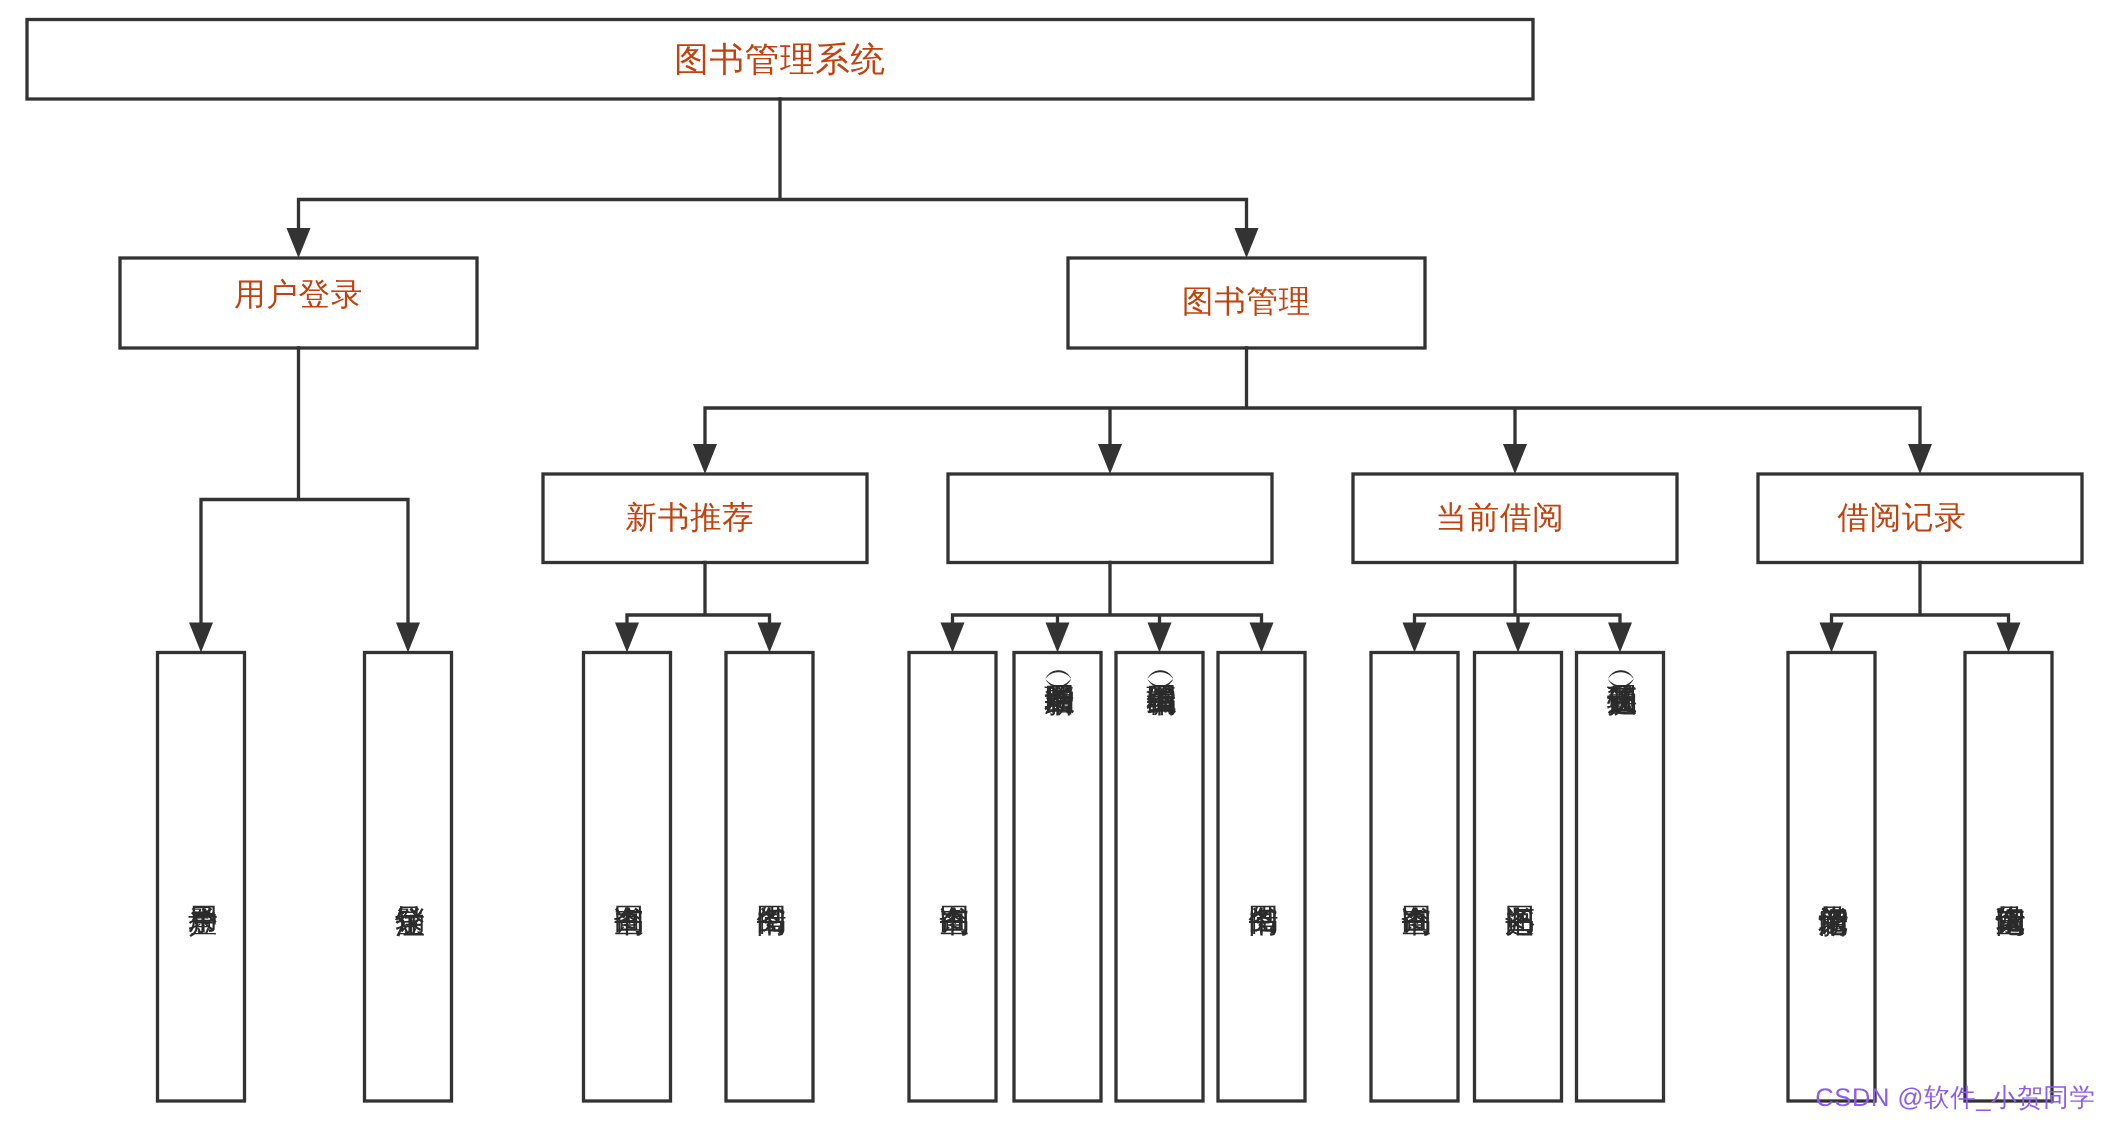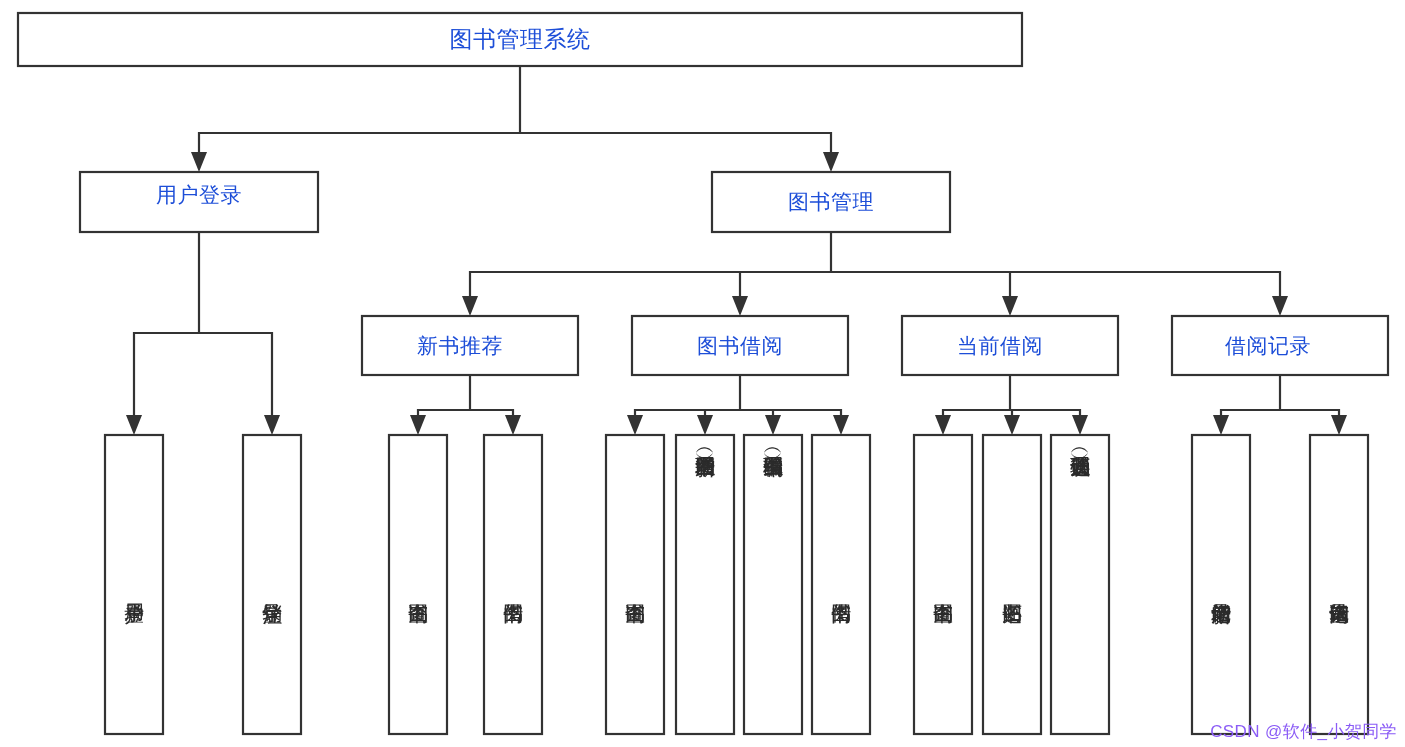--- a/index.html
+++ b/index.html
@@ -39,21 +39,21 @@
   }
   .arrow-head {
     fill: #333333;
     stroke: none;
   }
   .node-label-h {
     position: absolute;
     display: flex;
     align-items: center;
     justify-content: center;
-    color: #1d4ed8;
+    color: #c2410c;
     font-size: 21px;
     line-height: 1.1;
     letter-spacing: 0.5px;
     white-space: nowrap;
     pointer-events: none;
   }
   .node-label-v {
     position: absolute;
     display: flex;
     align-items: center;
@@ -142,25 +142,24 @@
     <polygon class="arrow-head" points="1004,415 1020,415 1012,435"></polygon>
     <polygon class="arrow-head" points="1072,415 1088,415 1080,435"></polygon>
 
     <path class="edge-line" d="M1280 375 L1280 410 M1221 410 L1339 410 M1221 410 L1221 418 M1339 410 L1339 418"></path>
     <polygon class="arrow-head" points="1213,415 1229,415 1221,435"></polygon>
     <polygon class="arrow-head" points="1331,415 1347,415 1339,435"></polygon>
   </svg>
 
   <div class="node-label-h" style="left:18px; top:13px; width:1004px; height:53px; font-size:23px;">图书管理系统</div>
 
-  <div class="node-label-h" style="left:80px; top:172px; width:238px; height:50px;font-family:Liberation Mono, monospace;">用户登录</div>
+  <div class="node-label-h" style="left:80px; top:172px; width:238px; height:50px;">用户登录</div>
   <div class="node-label-h" style="left:712px; top:172px; width:238px; height:60px;text-align:center;">图书管理</div>
 
   <div class="node-label-h" style="left:352px; top:316px; width:216px; height:59px;">新书推荐</div>
-  <div class="node-label-h" style="left:632px; top:316px; width:216px; height:59px;">图书借阅</div>
   <div class="node-label-h" style="left:902px; top:316px; width:196px; height:59px;">当前借阅</div>
   <div class="node-label-h" style="left:1172px; top:316px; width:192px; height:59px;border-radius:27px;">借阅记录</div>
 
   <div class="node-label-v" style="left:105px; top:435px; width:58px; height:299px; justify-content:center;">用户登录</div>
   <div class="node-label-v" style="left:243px; top:435px; width:58px; height:299px; justify-content:center;">注销登录</div>
 
   <div class="node-label-v" style="left:389px; top:435px; width:58px; height:299px; justify-content:center;">查询图书</div>
   <div class="node-label-v" style="left:484px; top:435px; width:58px; height:299px; justify-content:center;">借阅图书</div>
 
   <div class="node-label-v" style="left:606px; top:435px; width:58px; height:299px; justify-content:center;">查询图书</div>

